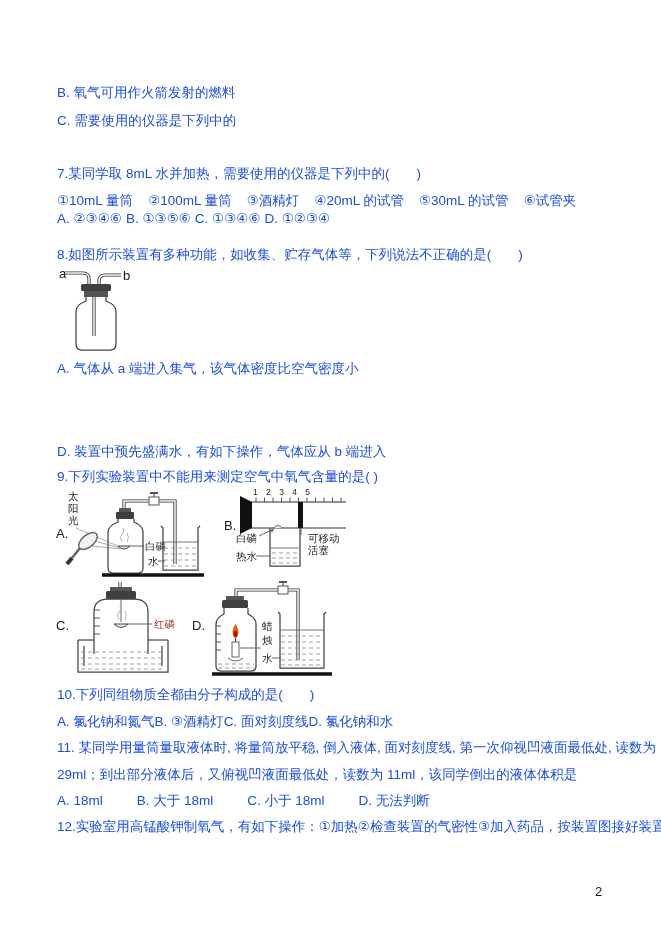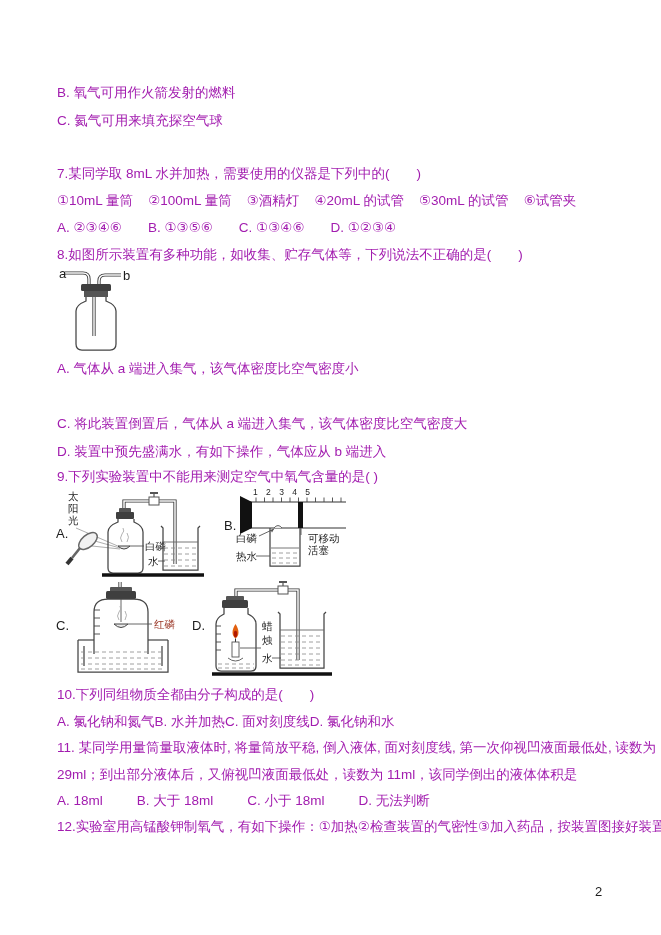--- a/index.html
+++ b/index.html
@@ -1,21 +1,21 @@
 <!DOCTYPE html>
 <html><head>
 <meta charset="utf-8">
 <style>
   html,body{margin:0;padding:0;}
   body{
     width:661px;height:935px;background:#ffffff;position:relative;overflow:hidden;
     font-family:"Liberation Sans","DejaVu Sans",sans-serif;color:#1d1d1d;
   }
   .page{position:absolute;inset:0;background:#fff;}
-  .line{position:absolute;left:57px;white-space:nowrap;font-size:13.5px;line-height:18px;color:#a21caf;}
+  .line{position:absolute;left:57px;white-space:nowrap;font-size:13.5px;line-height:18px;color:#1d4ed8;}
   .choices{display:flex;}
   .diagram{position:absolute;overflow:visible;}
   svg text{font-family:"Liberation Sans","DejaVu Sans",sans-serif;fill:#1d1d1d;}
   .pipe-outer{stroke:#333;stroke-width:3.2;fill:none;stroke-linecap:butt;}
   .pipe-inner{stroke:#fff;stroke-width:1.5;fill:none;stroke-linecap:butt;}
   .outline{fill:none;stroke:#444;stroke-width:1.25;}
   .leader{stroke:#555;stroke-width:0.9;fill:none;}
   .dash{stroke:#888;stroke-width:0.8;stroke-dasharray:4,3;fill:none;}
   .tick{stroke:#444;stroke-width:0.9;}
   .smoke{stroke:#aaa;stroke-width:0.9;fill:none;}
@@ -23,32 +23,32 @@
   .dlabel{font-size:10.5px;}
   .biglabel{font-size:13px;}
   .pagenum{position:absolute;left:595px;top:884px;font-size:13px;color:#1d1d1d;}
 </style>
 </head>
 <body>
 
 <div class="page">
 
   <div class="line" style="top:84px">B. 氧气可用作火箭发射的燃料</div>
-  <div class="line" style="top:112px">C. 氦气可用来填充探空气球</div>
+  <div class="line" style="top:112px">C. 需要使用的仪器是下列中的</div>
 
   <div class="line" style="top:165px">7.某同学取 8mL 水并加热，需要使用的仪器是下列中的(　　)</div>
   <div class="line choices" style="top:192px;gap:15px">
     <span>①10mL 量筒</span>
     <span>②100mL 量筒</span>
     <span>③酒精灯</span>
     <span>④20mL 的试管</span>
     <span>⑤30mL 的试管</span>
     <span>⑥试管夹</span>
   </div>
-  <div class="line choices" style="top:219px;gap:26px">
+  <div class="line choices" style="top:210px;gap:4px">
     <span>A. ②③④⑥</span>
     <span>B. ①③⑤⑥</span>
     <span>C. ①③④⑥</span>
     <span>D. ①②③④</span>
   </div>
 
   <div class="line" style="top:246px">8.如图所示装置有多种功能，如收集、贮存气体等，下列说法不正确的是(　　)</div>
 
   <svg class="diagram" style="left:55px;top:264px" width="80" height="94" viewBox="0 0 80 94">
     <path class="pipe-outer" d="M10,9 H28 Q34,9 34,15 V24"></path>
@@ -58,21 +58,20 @@
     <path class="pipe-outer" d="M39,24 V72"></path>
     <path class="pipe-inner" d="M39,24 V72"></path>
     <rect x="26" y="20" width="30" height="7" rx="1.5" fill="#3f3f3f"></rect>
     <rect x="29" y="27" width="24" height="6" fill="#555"></rect>
     <path class="outline" d="M31,33 V37 Q21,41 21,47 V80 Q21,86 27,86 H55 Q61,86 61,80 V47 Q61,41 51,37 V33"></path>
     <text x="4" y="14" class="biglabel">a</text>
     <text x="68" y="16" class="biglabel">b</text>
   </svg>
 
   <div class="line" style="top:360px">A. 气体从 a 端进入集气，该气体密度比空气密度小</div>
-  <div class="line" style="top:415px">C. 将此装置倒置后，气体从 a 端进入集气，该气体密度比空气密度大</div>
   <div class="line" style="top:443px">D. 装置中预先盛满水，有如下操作，气体应从 b 端进入</div>
 
   <div class="line" style="top:468px">9.下列实验装置中不能用来测定空气中氧气含量的是( )</div>
 
   <svg class="diagram" style="left:48px;top:486px" width="162" height="94" viewBox="0 0 162 94">
     <text x="8" y="52" class="biglabel">A.</text>
     <text x="20" y="14" class="dlabel">太</text>
     <text x="20" y="26" class="dlabel">阳</text>
     <text x="20" y="38" class="dlabel">光</text>
     <line x1="28" y1="42" x2="72" y2="61" stroke="#999" stroke-width="0.8"></line>
@@ -208,21 +207,21 @@
     <line class="dash" x1="91" y1="68" x2="133" y2="68"></line>
     <line class="dash" x1="91" y1="74" x2="133" y2="74"></line>
     <line class="dash" x1="91" y1="80" x2="133" y2="80"></line>
     <line class="dash" x1="91" y1="85" x2="133" y2="85"></line>
     <line class="bench" x1="22" y1="94" x2="142" y2="94"></line>
   </svg>
 
   <div class="line" style="top:686px">10.下列同组物质全都由分子构成的是(　　)</div>
   <div class="line choices" style="top:713px;">
     <span>A. 氯化钠和氮气</span>
-    <span>B. 水并加热</span>
+    <span>B. ③酒精灯</span>
     <span>C. 面对刻度线</span>
     <span>D. 氯化钠和水</span>
   </div>
 
   <div class="line" style="top:739px">11. 某同学用量筒量取液体时, 将量筒放平稳, 倒入液体, 面对刻度线, 第一次仰视凹液面最低处, 读数为</div>
   <div class="line" style="top:766px">29ml；到出部分液体后，又俯视凹液面最低处，读数为 11ml，该同学倒出的液体体积是</div>
   <div class="line choices" style="top:792px;gap:34px">
     <span>A. 18ml</span>
     <span>B. 大于 18ml</span>
     <span>C. 小于 18ml</span>

